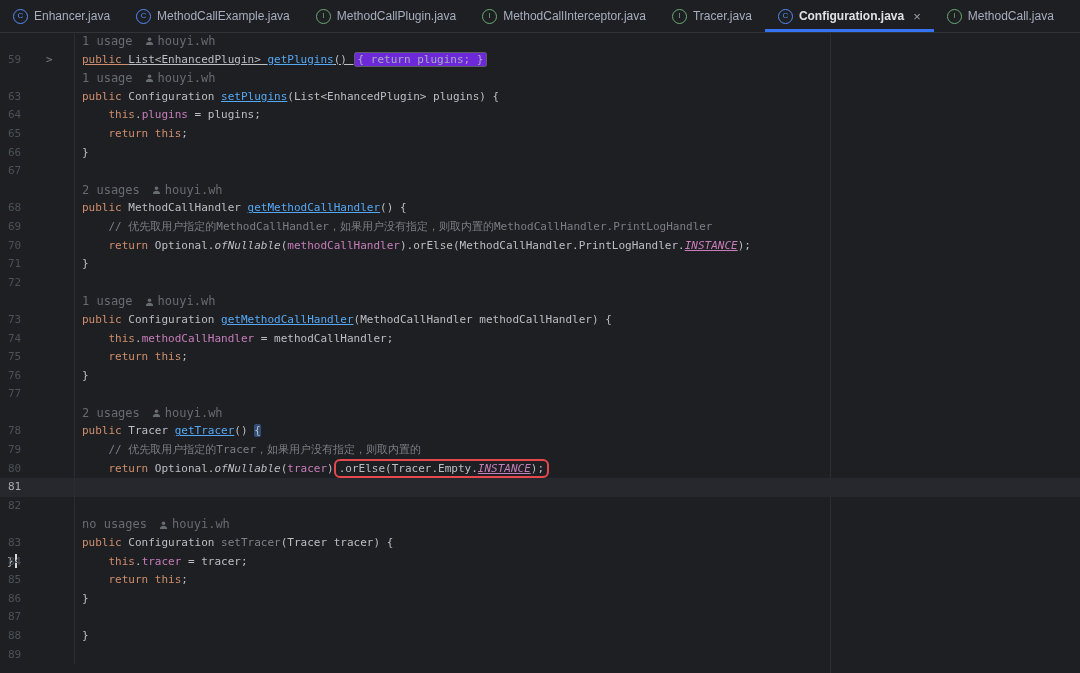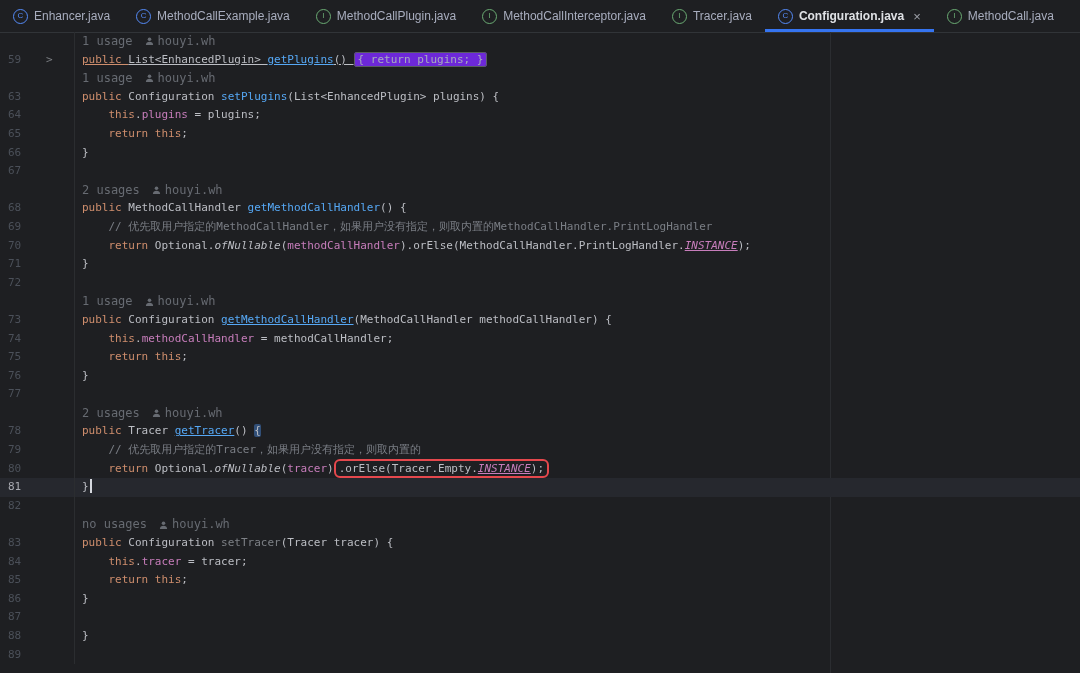--- a/index.html
+++ b/index.html
@@ -17,34 +17,34 @@
   .ficon{width:13px;height:13px;flex:0 0 13px;border:1px solid;border-radius:50%;
     font-size:8px;line-height:11px;text-align:center;font-weight:normal;
     font-family:"Liberation Sans",sans-serif;}
   .tclose{color:#9da0a8;font-size:13px;margin-left:3px;font-weight:normal;}
 
   
   .editor{position:absolute;top:32px;left:0;right:0;bottom:0;overflow:hidden;
     font-family:"DejaVu Sans Mono","Liberation Mono",monospace;font-size:11px;}
   .margin-guide{position:absolute;left:830px;top:0;bottom:0;width:1px;background:#2b2d31;}
   .row{position:relative;height:18.6px;line-height:18.6px;display:flex;}
-  .row.current{background:#26282e;}
+  .row.current{background:#26282e;flex-direction:column;}
   .gut{width:75px;flex:0 0 75px;box-sizing:border-box;padding-left:8px;
     border-right:1px solid #2b2d30;color:#4b5059;font-size:11px;user-select:none;}
   .row.current .gut{color:#a9abb2;}
   .foldarrow{position:absolute;left:46px;top:0;color:#7b7e83;font-size:11px;}
   .content{padding-left:7px;white-space:pre;color:#bcbec4;}
   .content.hint{display:inline-flex;align-items:center;font-size:12px;color:#676b72;}
   .hint .author{margin-left:4px;}
   .authicon{display:inline-flex;margin-left:12px;}
 
   
   .kw{color:#cf8e6d;}
   .def{color:#bcbec4;}
-  .meth{color:#56a8f5;}
+  .meth{color:#56a8f5;text-decoration:underline;}
   .fld{color:#c77dbb;}
   .cnst{color:#c77dbb;font-style:italic;text-decoration:underline;}
   .cmt{color:#7a7e85;}
   .ital{font-style:italic;text-align:right;}
   .und{text-decoration:underline;}
   .unused{color:#7d8086;}
   .brace{background:#314f78;border-radius:2px;}
   .folded{background:#6d28d9;border:1px solid #5a5d63;border-radius:3px;
     padding:0 3px;color:#a8adbd;}
   .redbox{border:2px solid #e5484d;border-radius:6px;padding:1px 3px;}

